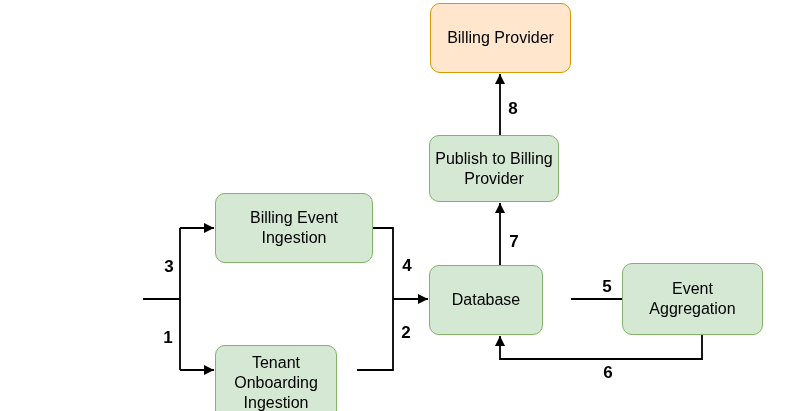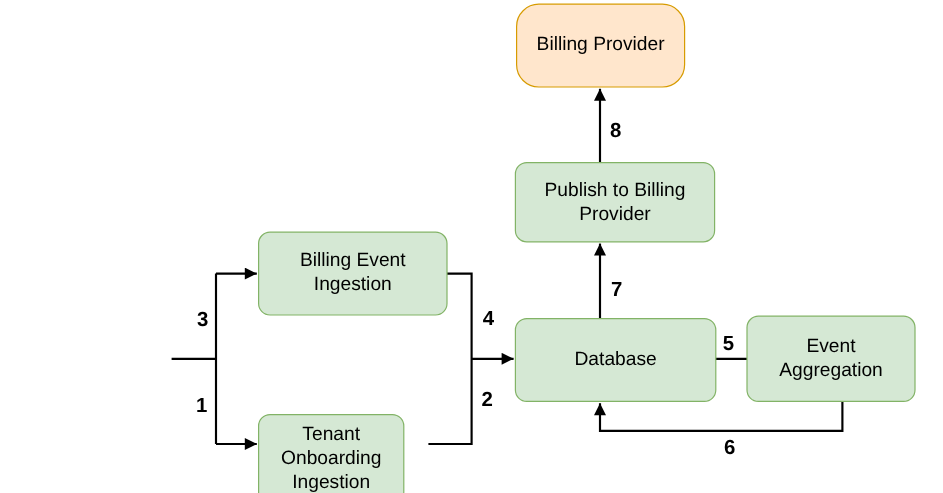--- a/index.html
+++ b/index.html
@@ -51,24 +51,24 @@
     font-size: 17px;
     font-weight: 600;
     color: #000000;
     white-space: nowrap;
   }
 
   
   .n-saas        { left: 3px;   top: 264px; width: 140px; height: 73px; }
   .n-bei         { left: 215px; top: 193px; width: 158px; height: 70px; }
   .n-toi         { left: 215px; top: 345px; width: 122px; height: 75px; }
-  .n-db          { left: 429px; top: 265px; width: 168px; height: 70px; }
+  .n-db          { left: 429px; top: 265px; width: 114px; height: 70px; }
   .n-ea          { left: 622px; top: 263px; width: 141px; height: 72px; }
-  .n-pub         { left: 429px; top: 135px; width: 167px; height: 67px; border-radius: 10px; }
-  .n-bp          { left: 430px; top: 3px;   width: 141px; height: 70px; border-radius: 19px; }
+  .n-pub         { left: 429px; top: 135px; width: 130px; height: 67px; border-radius: 10px; }
+  .n-bp          { left: 430px; top: 3px;   width: 141px; height: 70px; }
 
   
   .l-3 { left: 169px; top: 267px; }
   .l-1 { left: 168px; top: 338px; }
   .l-4 { left: 407px; top: 266px; }
   .l-2 { left: 406px; top: 333px; }
   .l-5 { left: 607px; top: 287px; }
   .l-6 { left: 608px; top: 373px; }
   .l-7 { left: 514px; top: 242px; }
   .l-8 { left: 513px; top: 109px; }

